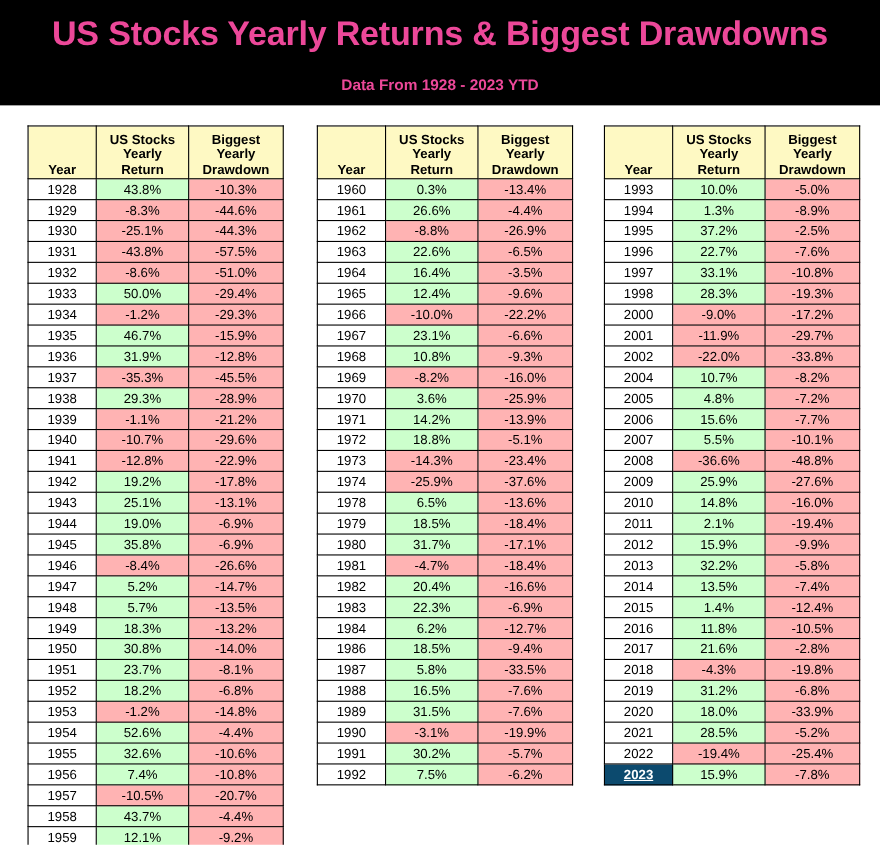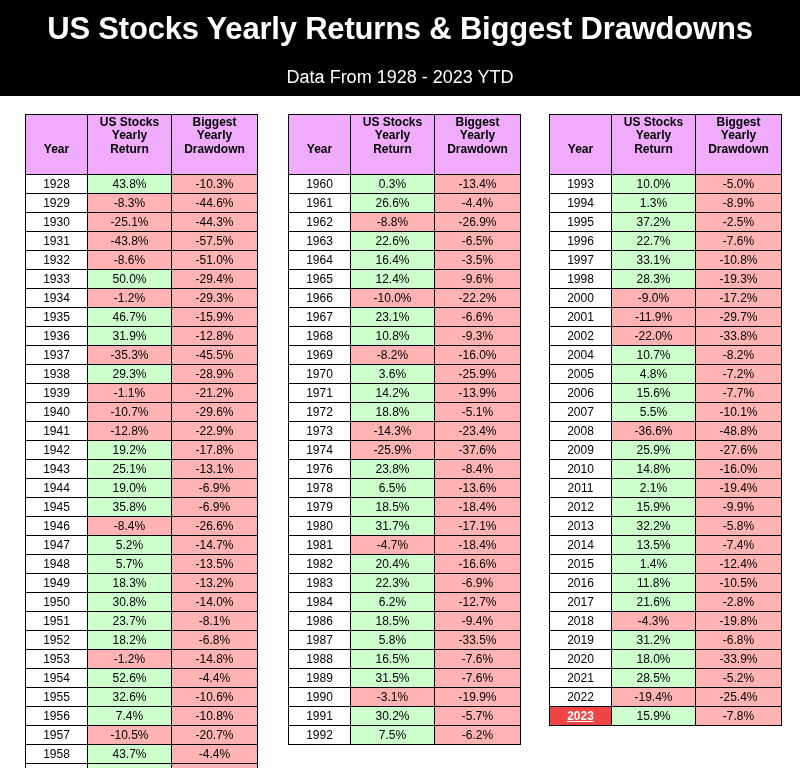--- a/index.html
+++ b/index.html
@@ -13,38 +13,38 @@
     background: #ffffff;
     font-family: "Liberation Sans", sans-serif;
     overflow: hidden;
   }
 
   
   #title-banner {
     width: 800px;
     height: 96px;
     background: #000000;
-    color: #ffffff;
+    color: #ec4899;
     display: flex;
     flex-direction: column;
     align-items: center;
     justify-content: center;
     box-sizing: border-box;
     padding-top: 4px;
   }
   #main-title {
     font-size: 31px;
     font-weight: bold;
     letter-spacing: -0.2px;
     line-height: 1.05;
     white-space: nowrap;
   }
   #subtitle {
-    font-size: 18px;
-    font-weight: normal;
+    font-size: 14px;
+    font-weight: bold;
     margin-top: 22px;
     line-height: 1.05;
     white-space: nowrap;
   }
 
   
   #tables-area {
     position: relative;
     width: 800px;
     height: 672px;
@@ -74,32 +74,32 @@
     padding: 0;
     height: 18px;
     line-height: 18px;
     color: #000000;
     box-sizing: border-box;
   }
 
   .stock-table thead th {
     font-weight: bold;
     vertical-align: bottom;
-    height: 60px;
+    height: 48px;
     line-height: 13.5px;
-    padding-bottom: 18px;
-    background: #f0abfc;
+    padding-bottom: 1px;
+    background: #fef9c3;
   }
 
   .cell-year {
     background: #ffffff;
     font-weight: normal;
   }
   .cell-year.highlight-row {
-    background: #ef4444;
+    background: #0c4a6e;
     color: #ffffff;
     font-weight: bold;
     text-decoration: underline;
   }
   .cell-pos { background: #ccffcc; }
   .cell-neg { background: #ffb3b3; }
 </style>
 </head>
 <body>
 
@@ -368,25 +368,20 @@
           <td class="cell-year">1973</td>
           <td class="cell-neg">-14.3%</td>
           <td class="cell-neg">-23.4%</td>
         </tr>
         <tr>
           <td class="cell-year">1974</td>
           <td class="cell-neg">-25.9%</td>
           <td class="cell-neg">-37.6%</td>
         </tr>
         <tr>
-          <td class="cell-year">1976</td>
-          <td class="cell-pos">23.8%</td>
-          <td class="cell-neg">-8.4%</td>
-        </tr>
-        <tr>
           <td class="cell-year">1978</td>
           <td class="cell-pos">6.5%</td>
           <td class="cell-neg">-13.6%</td>
         </tr>
         <tr>
           <td class="cell-year">1979</td>
           <td class="cell-pos">18.5%</td>
           <td class="cell-neg">-18.4%</td>
         </tr>
         <tr>

